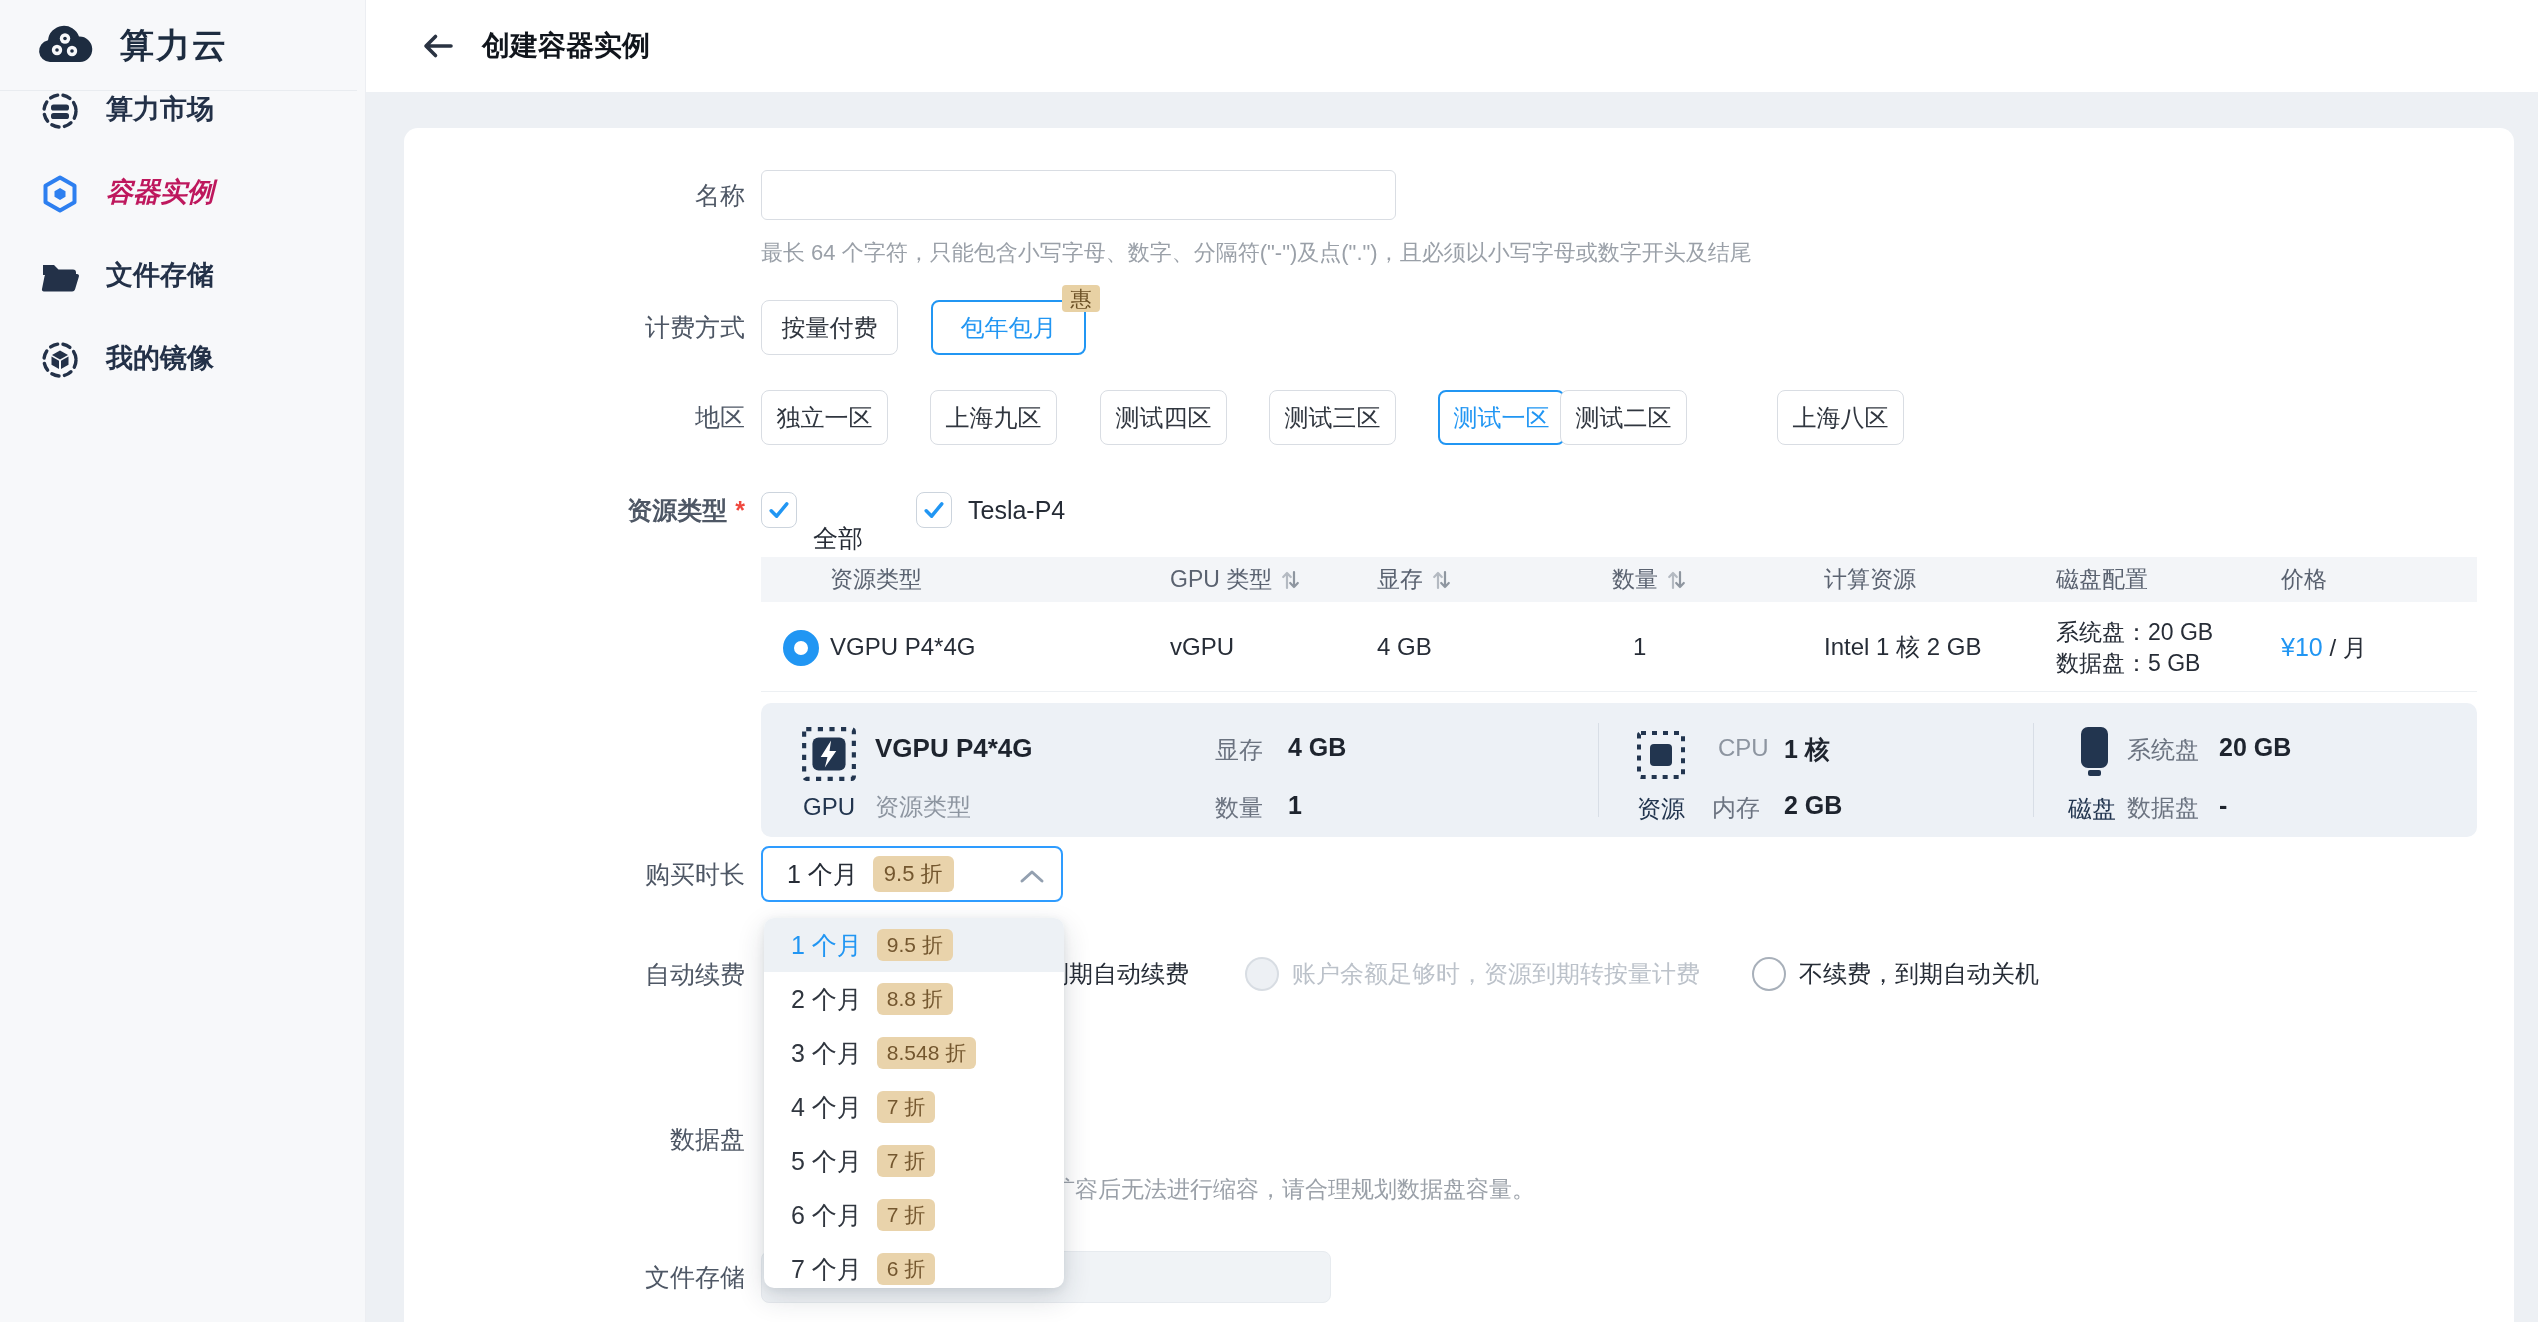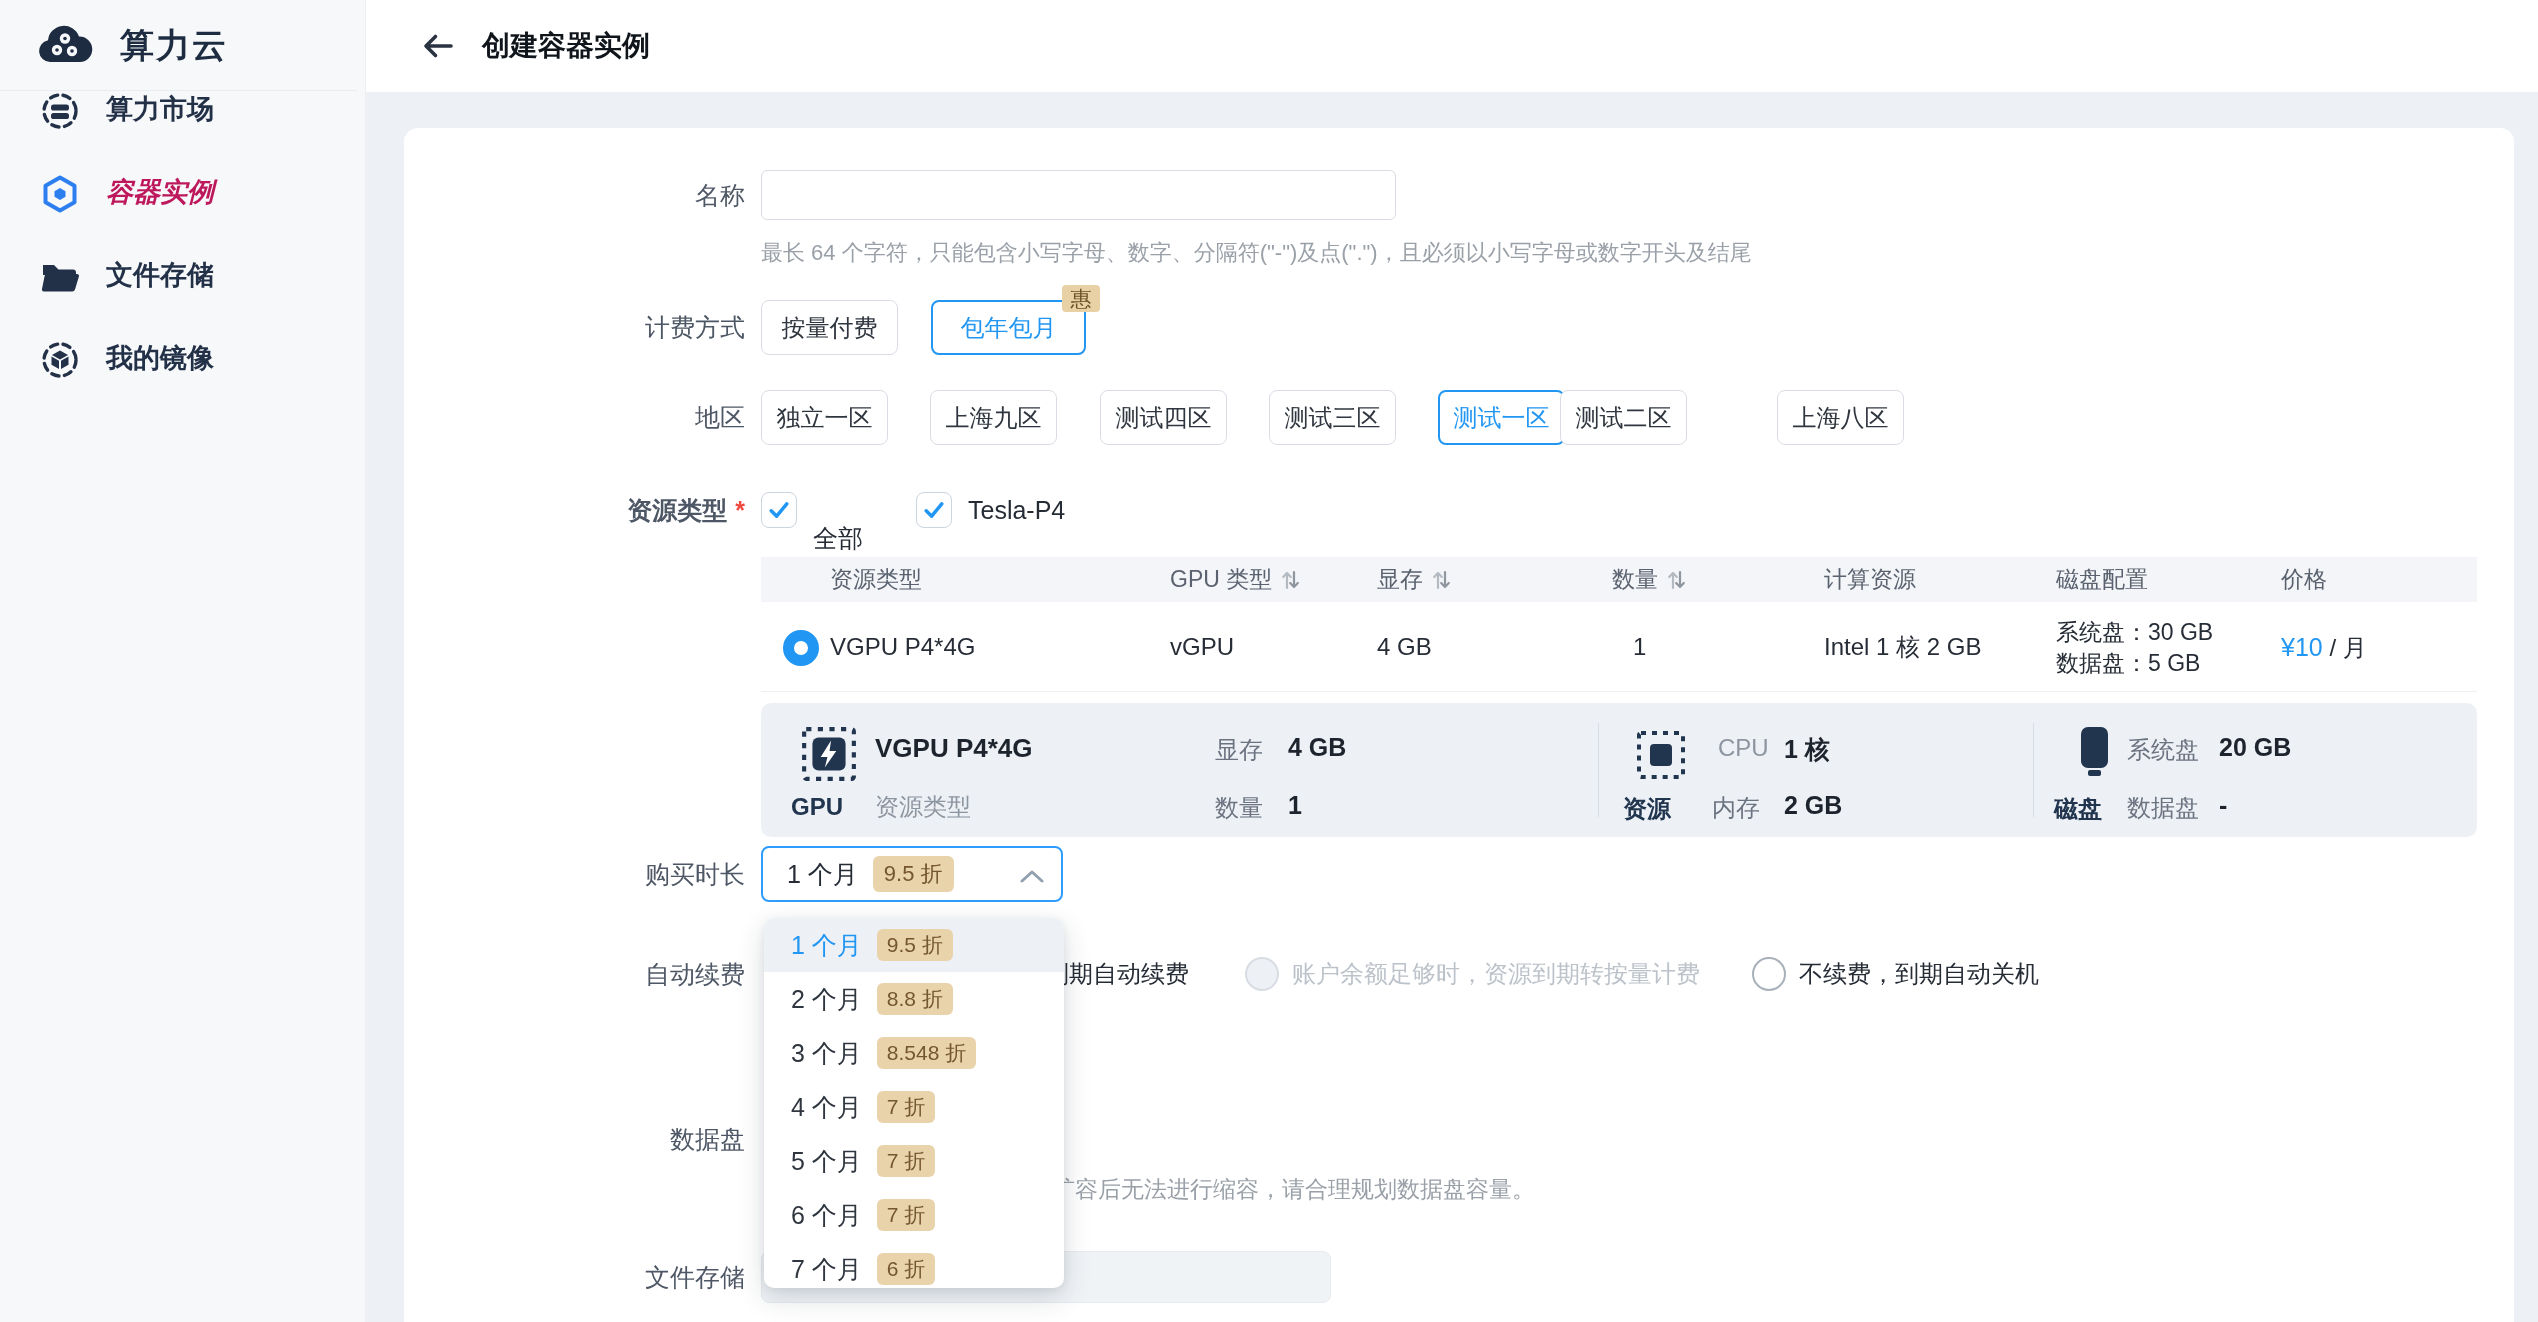--- a/index.html
+++ b/index.html
@@ -49,21 +49,21 @@
   .disk-cell { line-height:31px !important; padding-top:15px; font-size:23px !important; }
   .price-cur, .price-val { color:#2196f3; font-size:25px; }
   .price-unit { color:#272d37; font-size:24px; }
 
   
   .detail { position:absolute; left:357px; top:575px; width:1716px; height:134px; background:#edf1f6; border-radius:10px; }
   .d-abs { position:absolute; white-space:nowrap; }
   .d-attr { font-size:24px; color:#6b7380; }
   .d-cap  { font-size:24px; color:#8d95a0; }
   .d-val  { font-size:25px; font-weight:bold; color:#1e242e; }
-  .d-tag  { font-size:24px; font-weight:bold; color:#22354f; text-align:left; width:76px; }
+  .d-tag  { font-size:24px; font-weight:normal; color:#22354f; text-align:center; width:76px; }
   .d-div { position:absolute; top:20px; width:1px; height:94px; background:#d8dee6; }
 
   
   .select-box { position:absolute; left:357px; top:718px; width:302px; height:56px; background:#fff; border:2px solid #2e9cff; border-radius:8px; display:flex; align-items:center; cursor:pointer; z-index:30; }
   .select-text { margin-left:24px; font-size:25px; color:#262c36; }
   .badge { display:inline-flex; align-items:center; justify-content:center; background:#e9d3ab; color:#74572f; font-size:22px; border-radius:6px; padding:3px 11px; margin-left:15px; white-space:nowrap; }
   .select-arrow { position:absolute; right:16px; top:20px; }
 
   
   .dropdown { position:absolute; left:360px; top:790px; width:300px; height:370px; background:#fff; border-radius:10px; box-shadow:0 10px 28px rgba(31,45,61,.16), 0 2px 8px rgba(31,45,61,.08); overflow:hidden; z-index:40; }
@@ -246,21 +246,21 @@
           </div>
       </div>
       <div class="t-row">
         <span class="radio-on"></span>
         <div class="tc" style="left:69px;">VGPU P4*4G</div>
         <div class="tc" style="left:409px;">vGPU</div>
         <div class="tc" style="left:616px;">4 GB</div>
         <div class="tc" style="left:872px;">1</div>
         <div class="tc" style="left:1063px;">Intel 1 核 2 GB</div>
         <div class="tc disk-cell" style="left:1295px;">
-          <div>系统盘：30 GB</div>
+          <div>系统盘：20 GB</div>
           <div>数据盘：5 GB</div>
         </div>
         <div class="tc" style="left:1520px;">
           <span class="price-cur">¥</span><span class="price-val">10</span><span class="price-unit"> / 月</span>
         </div>
       </div>
     </div>
 
     <div class="detail">
       <span class="d-abs" style="left:39px; top:22px;">

